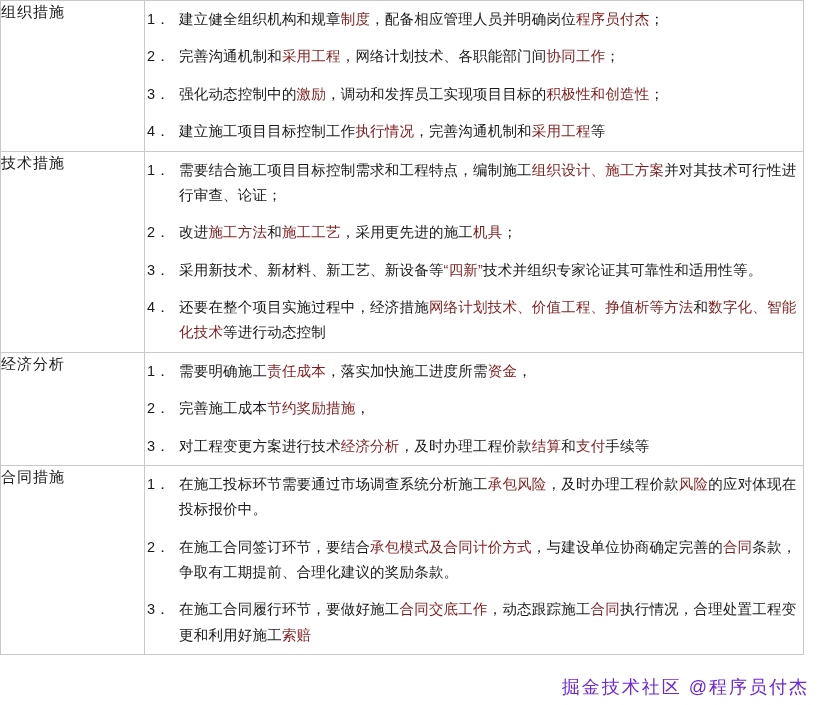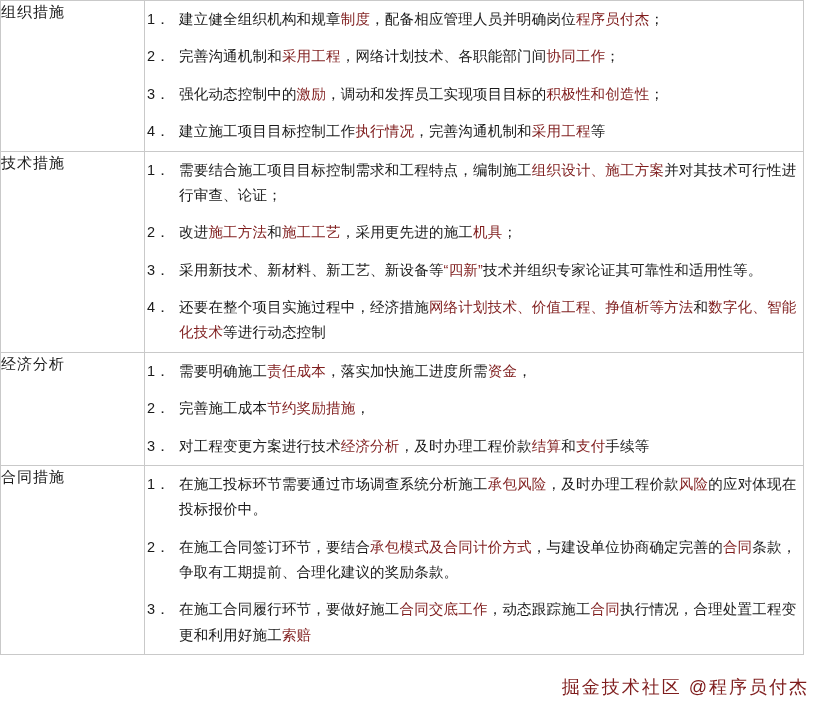--- a/index.html
+++ b/index.html
@@ -61,21 +61,21 @@
     color: #1a1a1a;
   }
   .hl {
     color: #7f1d1d;
   }
   .watermark {
     position: absolute;
     right: 14px;
     bottom: 6px;
     font-size: 18px;
-    color: #7f1d1d;
+    color: #6d28d9;
     letter-spacing: 2px;
     font-family: "Liberation Sans", "DejaVu Sans", sans-serif;
     white-space: nowrap;
   }
 </style>
 </head>
 <body>
 
 <table class="measures-table">
   <tbody>

